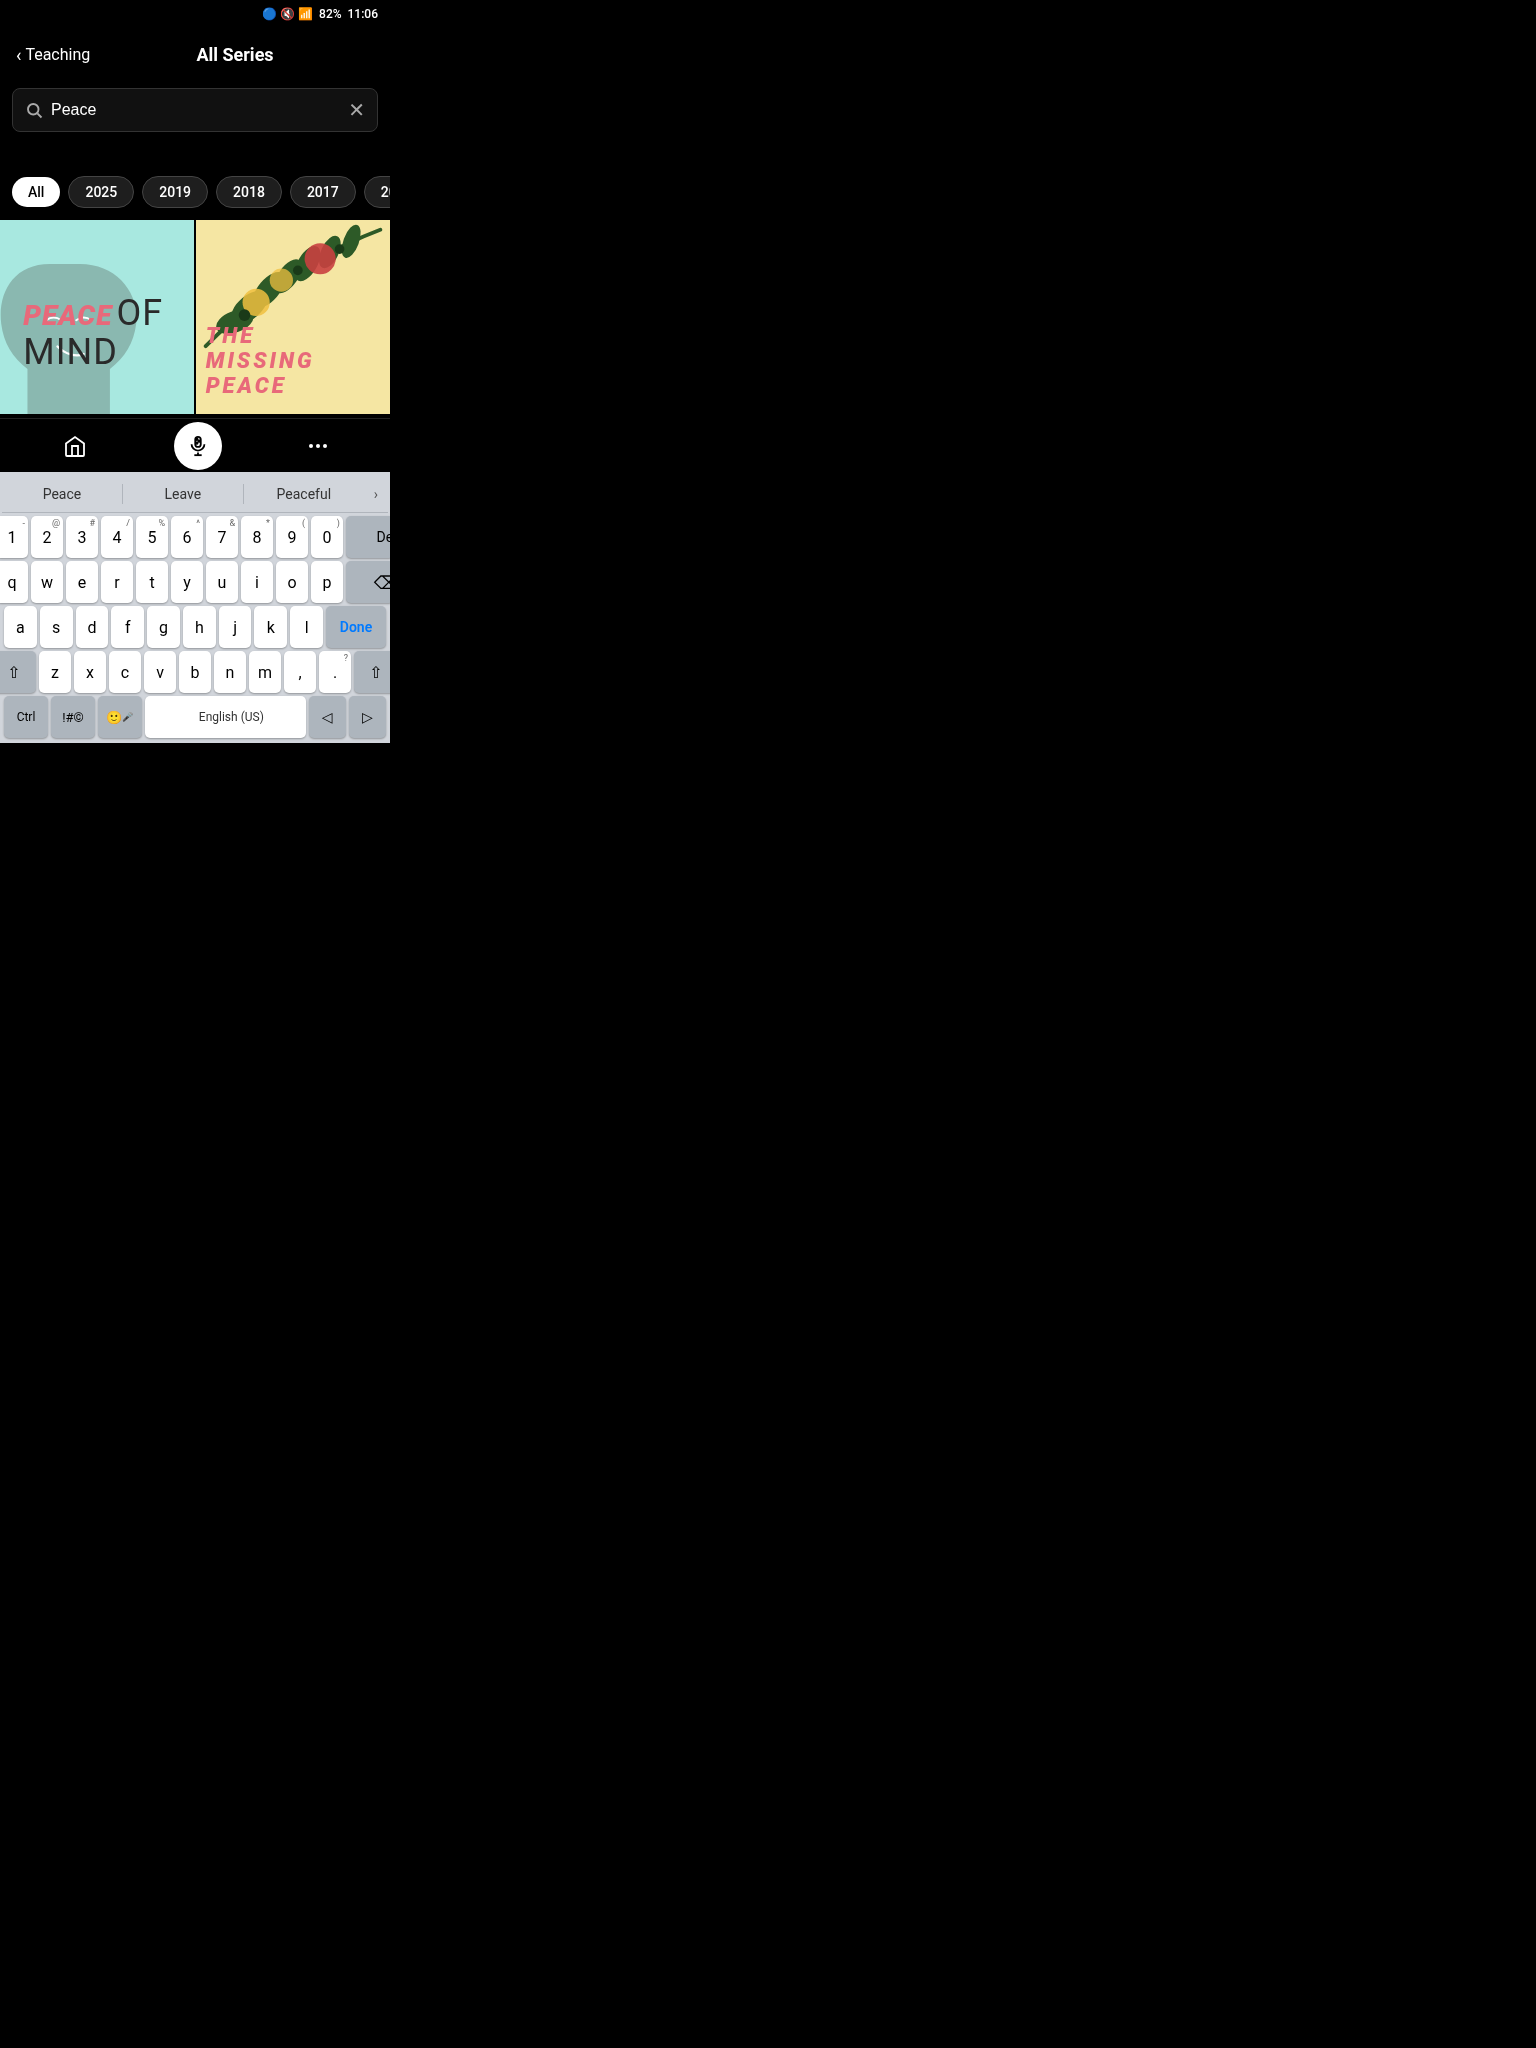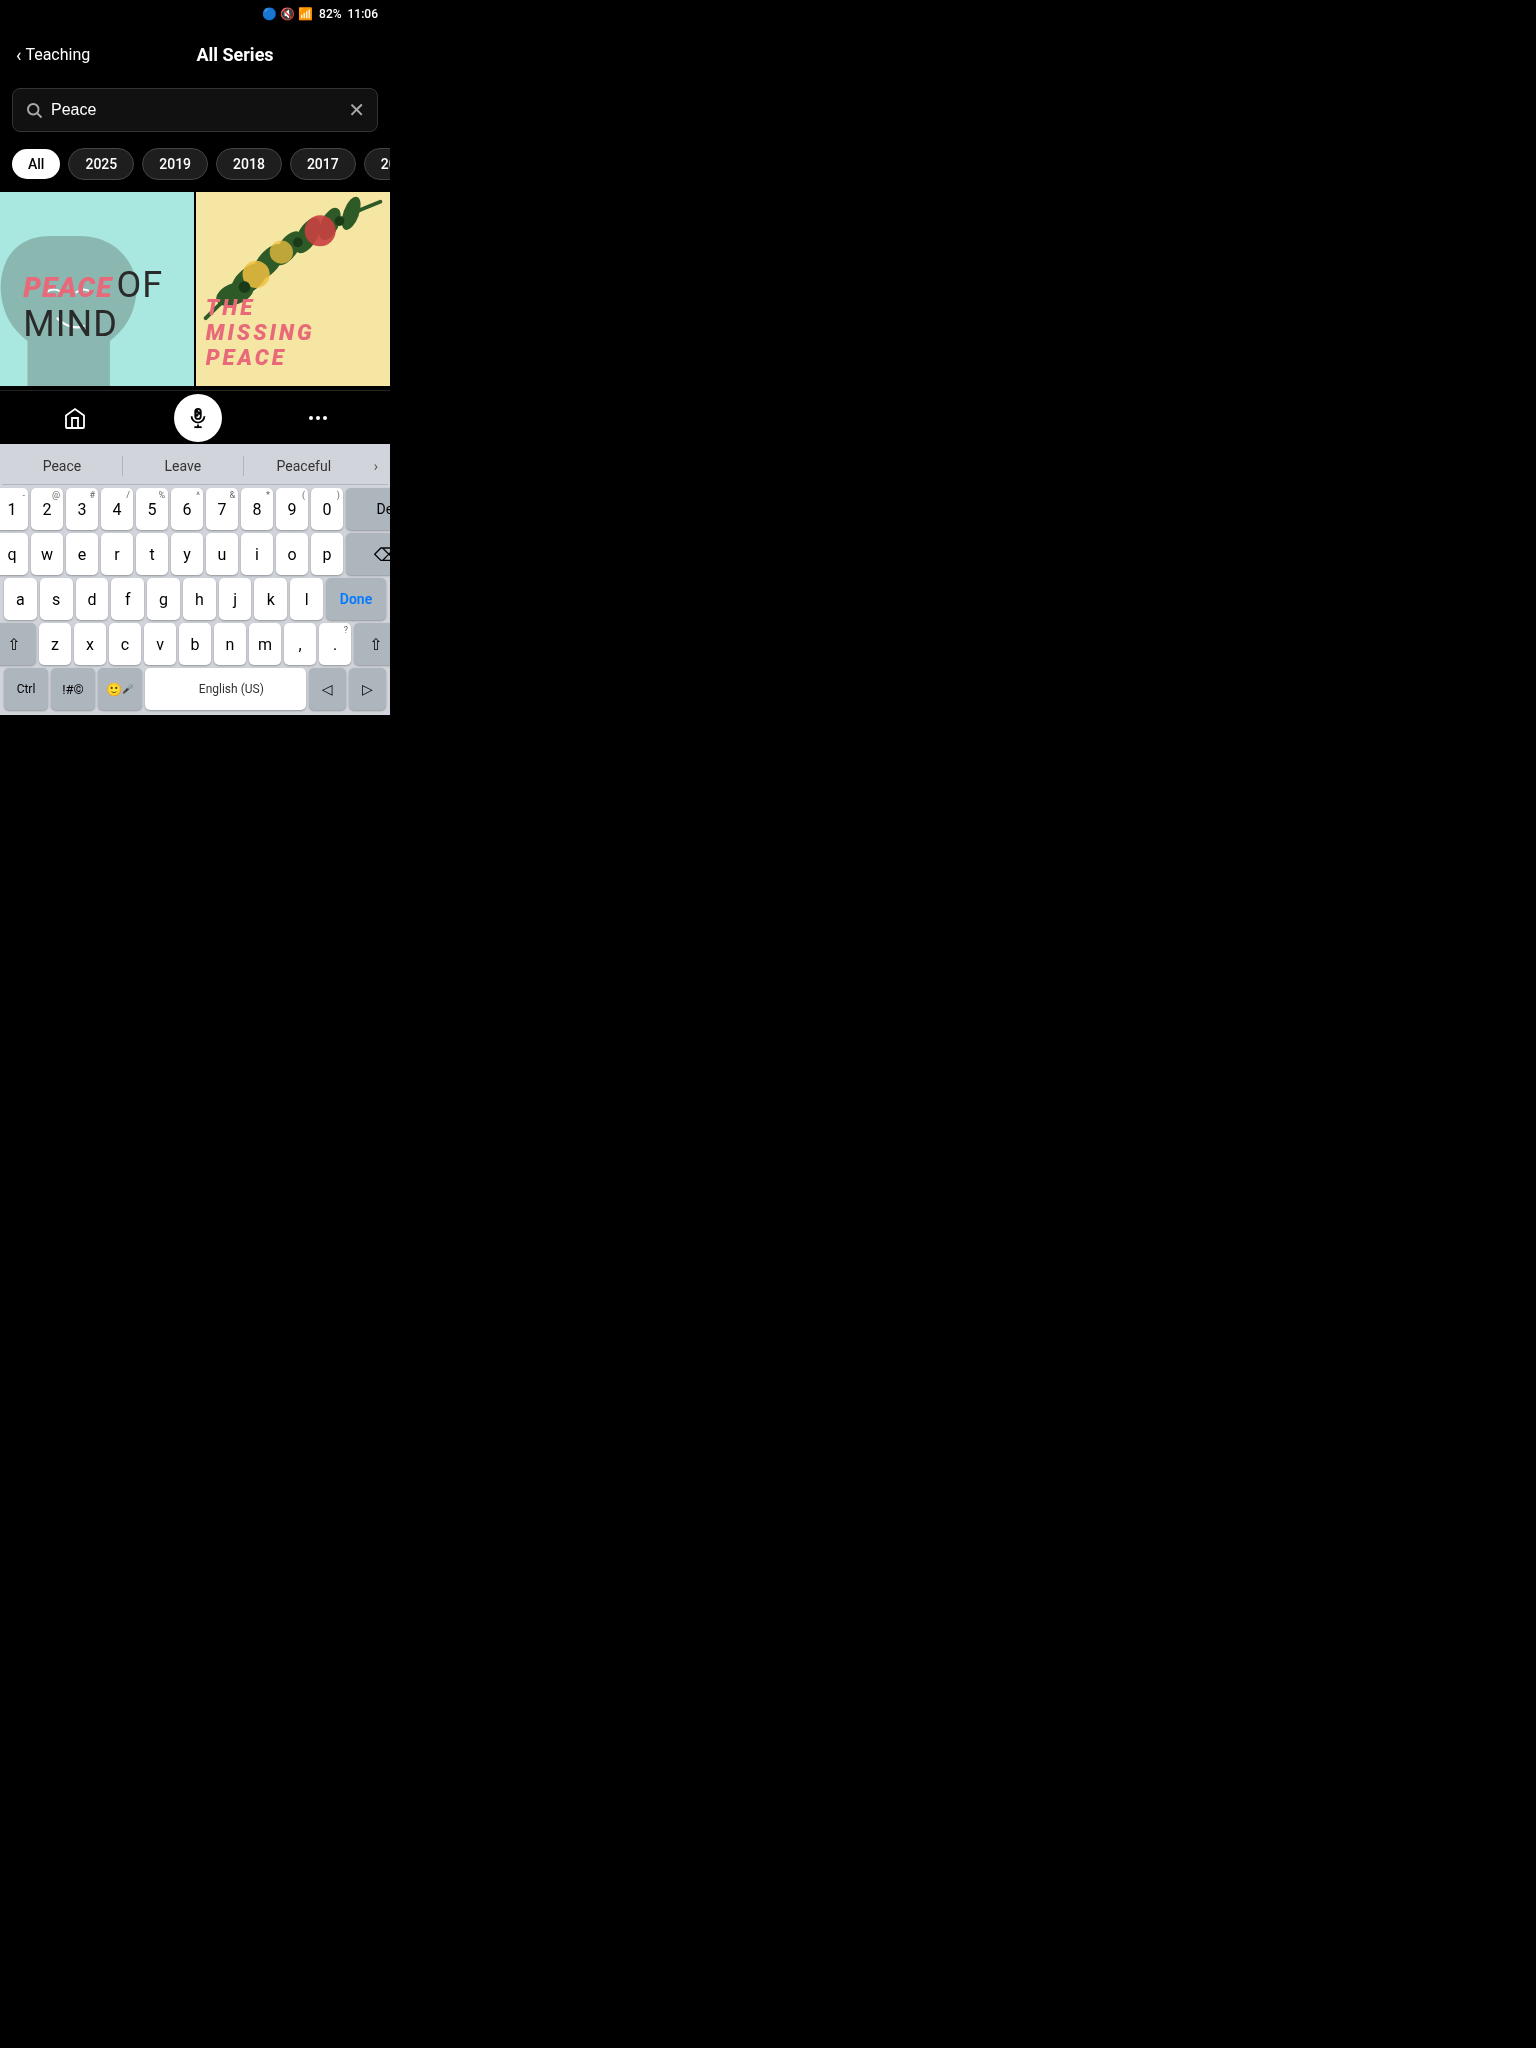--- a/index.html
+++ b/index.html
@@ -109,20 +109,21 @@
     }
     .filter-row::-webkit-scrollbar { display: none; }
     .chip {
       border-radius: 50px;
       padding: 7px 16px;
       font-size: 14px;
       font-weight: 500;
       cursor: pointer;
       white-space: nowrap;
       flex-shrink: 0;
+      margin-top: 28px;
     }
     .chip.active {
       background: #fff;
       color: #000;
     }
     .chip.inactive {
       background: #1e1e1e;
       color: #fff;
       border: 1px solid #444;
     }

